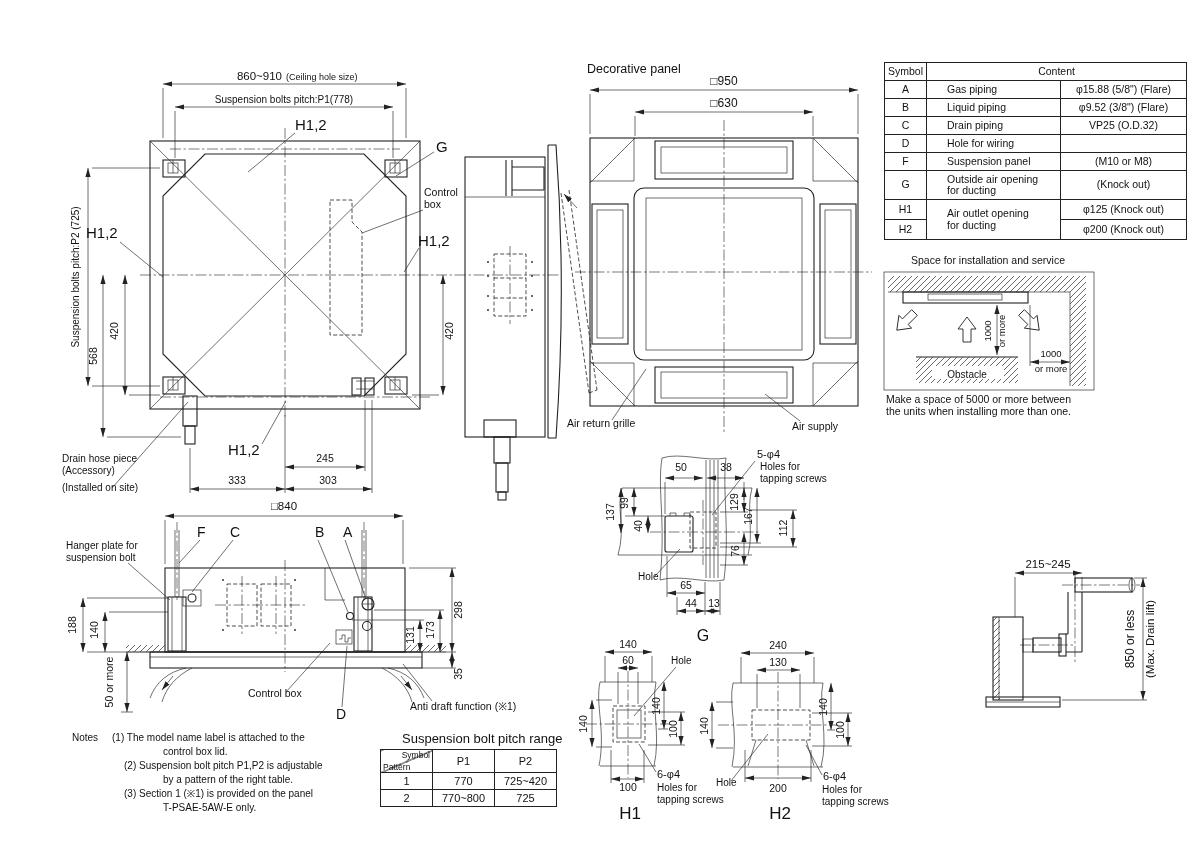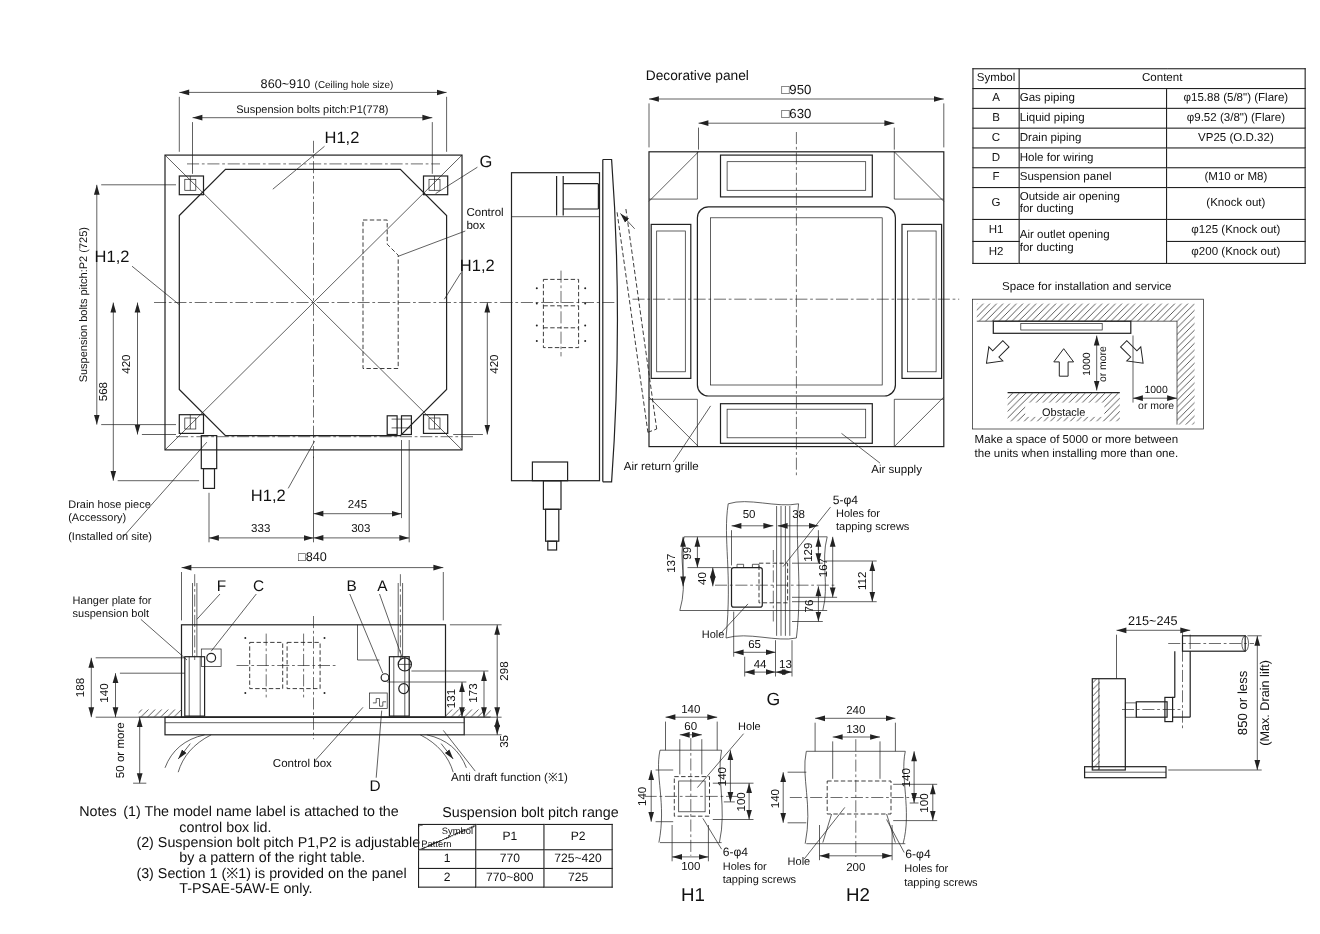--- a/index.html
+++ b/index.html
@@ -14,31 +14,31 @@
   .dim{marker-start:url(#as);marker-end:url(#ae);}
   .t9{font-size:9px}.t95{font-size:9.5px}.t10{font-size:10px}.t105{font-size:10.5px}
   .t11{font-size:11px}.t115{font-size:11.5px}.t12{font-size:12px}.t125{font-size:12.5px}
   .t14{font-size:14px}.t15{font-size:15px}.t16{font-size:16px}.t17{font-size:17px}
   .mid{text-anchor:middle}.end{text-anchor:end}
   .barw{fill:#fff;stroke:#222;stroke-width:0.9px;}
   .dot{fill:#222;stroke:none;}
   
   .symtab{position:absolute;left:884px;top:62px;border-collapse:collapse;table-layout:fixed;font-size:10.5px;color:#111;}
   .symtab td{border:1px solid #222;text-align:center;padding:0 3px;height:17px;line-height:11.5px;overflow:hidden;}
-  .symtab td.nm{text-align:left;padding-left:0;}
+  .symtab td.nm{text-align:left;padding-left:20px;}
   .symtab tr.gr td{height:28px;}
   .symtab tr.hr td{height:19px;}
   .ptitle{position:absolute;left:402px;top:731px;font-size:13px;color:#111;}
   .ptab{position:absolute;left:380px;top:749px;border-collapse:collapse;table-layout:fixed;font-size:11px;color:#111;}
   .ptab td{border:1px solid #222;text-align:center;height:16px;padding:0;}
   .ptab td.diag{position:relative;height:22px;
     background:linear-gradient(to bottom right,transparent calc(50% - .5px),#222 calc(50% - .5px),#222 calc(50% + .5px),transparent calc(50% + .5px));}
   .diag-top{position:absolute;top:0;right:2px;font-size:8.5px;}
   .diag-bot{position:absolute;bottom:0;left:2px;font-size:8.5px;text-align:center;}
-  .notes{position:absolute;left:72px;top:731px;font-size:13px;line-height:14px;color:#111;}
+  .notes{position:absolute;left:72px;top:731px;font-size:10px;line-height:14px;color:#111;}
   .notes .row{display:flex;}
   .nh{width:40px;}
   .ind{margin-left:91px;}
   .ind2{margin-left:52px;}
 </style>
 </head>
 <body>
 
 <div class="canvas">
 

